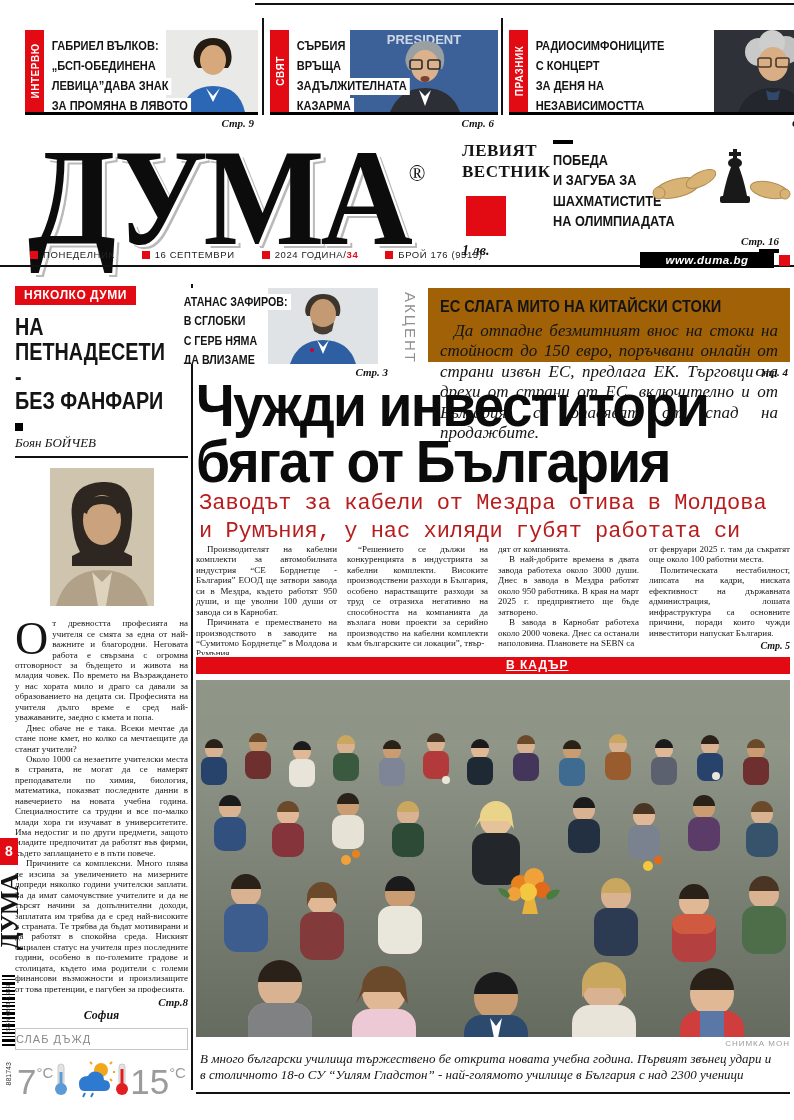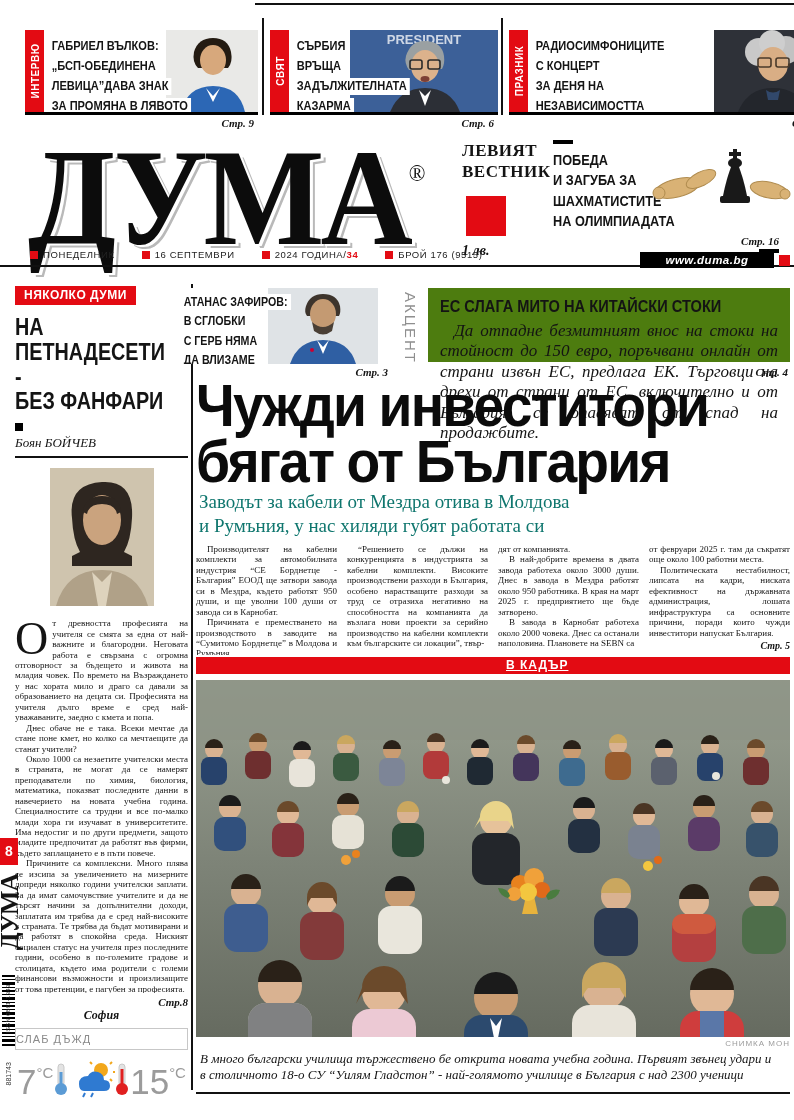--- a/index.html
+++ b/index.html
@@ -83,33 +83,33 @@
         font-size:7px;color:#333;width:40px;}
   
   #zafirov{position:absolute;left:180px;top:288px;width:198px;}
   #zafirov .tbox{border-bottom:none;height:76px;}
   #zafirov .tlines{left:2px;top:4px;}
   #zafirov .tl>span{font-size:13px;}
   #akcent{position:absolute;left:398px;top:288px;width:24px;height:80px;}
   #akcent span{position:absolute;left:50%;top:50%;transform:translate(-50%,-50%) rotate(90deg);
         white-space:nowrap;color:#8f8f8f;font-family:"Liberation Sans",sans-serif;
         font-size:15px;letter-spacing:2px;}
-  #ecbox{position:absolute;left:428px;top:288px;width:362px;height:74px;background:#4d7c0f;padding:7px 12px 0;box-sizing:border-box;}
+  #ecbox{position:absolute;left:428px;top:288px;width:362px;height:74px;background:#a16207;padding:7px 12px 0;box-sizing:border-box;}
   #ecbox h3{margin:0 0 4px;}
   #ecbox h3 span{display:inline-block;transform:scaleX(.86);transform-origin:left center;
         font-family:"Liberation Sans",sans-serif;font-weight:700;font-size:17px;}
   #ecbox p{margin:0;font-style:italic;font-size:17px;line-height:1.2;text-indent:14px;text-align:justify;}
   #ec-page{position:absolute;left:700px;top:366px;width:88px;}
   #zaf-page{position:absolute;left:300px;top:366px;width:88px;}
   #headline{position:absolute;left:196px;top:378px;}
   #headline span{display:block;transform:scaleX(.92);transform-origin:left center;
         font-family:"Liberation Sans",sans-serif;font-weight:700;font-size:60px;
         line-height:.93;letter-spacing:-2px;color:#0b0b0b;}
-  #subhead{position:absolute;left:199px;top:490px;font-family:Liberation Serif, serif;
-        font-size:19px;line-height:1.28;color:#0f766e;}
+  #subhead{position:absolute;left:199px;top:490px;font-family:Liberation Mono, monospace;
+        font-size:22px;line-height:1.28;color:#b91c1c;}
   #subhead span{display:block;}
   #cols{position:absolute;left:196px;top:544px;width:594px;height:111px;display:flex;gap:10px;}
   .col{flex:1;font-size:9px;line-height:1.16;text-align:justify;overflow:hidden;}
   .col p{margin:0;text-indent:11px;}
   .col p.noind{text-indent:0;}
   .col .pageref{font-size:10px;margin-top:2px;}
   #vkadar{position:absolute;left:196px;top:657px;width:594px;height:17px;background:#e30b13;}
   #vkadar span{position:absolute;left:310px;top:1px;color:#fff;font-family:"Liberation Sans",sans-serif;
         font-weight:700;font-size:12px;letter-spacing:1px;text-decoration:underline;}
   #mainphoto{position:absolute;left:196px;top:680px;width:594px;height:357px;overflow:hidden;}

